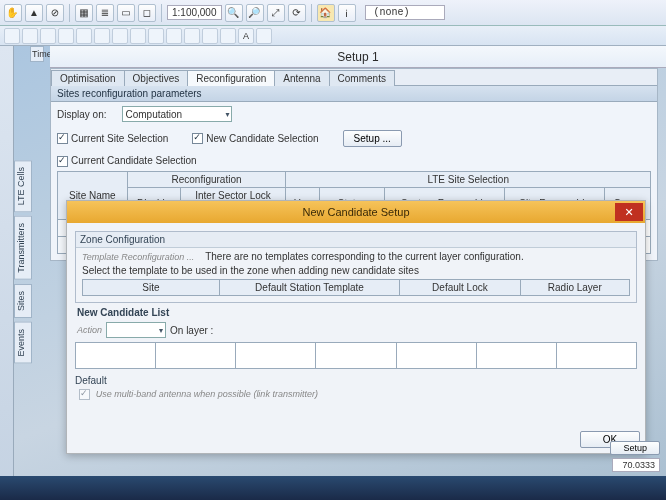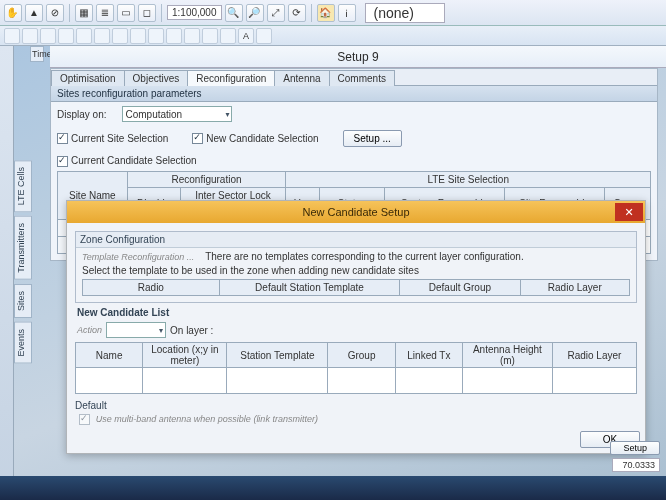--- a/index.html
+++ b/index.html
@@ -29,22 +29,23 @@
     border: 1px solid #b0c0d0;
     border-radius: 2px;
     display:flex; align-items:center; justify-content:center;
     font-size:10px;
   }
   .toolbar .sep { width:1px; height:18px; background:#b0c0d0; margin:0 2px;}
   .toolbar .scale-box {
     border:1px solid #aab; background:#fff; padding:1px 4px; font-size:10px;
   }
   .toolbar .none-box {
-    border:1px solid #aab; background:#fff; padding:1px 8px; font-size:14px; margin-left:6px;
+    border:1px solid #aab; background:#fff; padding:1px 8px; font-size:10px; margin-left:6px;
     width:80px;
+    font-family:Liberation Mono, monospace;
   }
   
   .ribbon {
     height: 20px;
     background: linear-gradient(#e8eff8,#d8e4f2);
     border-bottom:1px solid #a0b0c0;
     display:flex; align-items:center; padding:0 4px; gap:2px;
   }
   .ribbon .rb-btn { width:16px;height:16px;border:1px solid #c0cddc;background:#eef4fb;border-radius:2px;}
   
@@ -212,21 +213,21 @@
 
 <div class="dock">
   <div class="dock-tab">LTE Cells</div>
   <div class="dock-tab">Transmitters</div>
   <div class="dock-tab">Sites</div>
   <div class="dock-tab">Events</div>
 </div>
 
 <div class="left-tab">Time</div>
 
-<div class="main-title">Setup 9</div>
+<div class="main-title">Setup 1</div>
 
 <div class="panel">
   <div class="tabs">
     <div class="tab">Optimisation</div>
     <div class="tab">Objectives</div>
     <div class="tab active">Reconfiguration</div>
     <div class="tab">Antenna</div>
     <div class="tab">Comments</div>
   </div>
   <div class="section-head">Sites reconfiguration parameters</div>
@@ -310,49 +311,40 @@
       <div style="padding:3px 6px;">
         <span class="muted">Template Reconfiguration ...</span>
         &nbsp;&nbsp;
         <span>There are no templates corresponding to the current layer configuration.</span>
       </div>
       <div style="padding:0 6px 3px 6px; font-size:10px;">Select the template to be used in the zone when adding new candidate sites</div>
       <div style="padding:0 6px 6px 6px;">
         <table class="grid zone-grid">
           <tbody>
               <tr>
-            <th style="width:25%">Radio</th>
+            <th style="width:25%">Site</th>
             <th style="width:33%">Default Station Template</th>
-            <th style="width:22%">Default Group</th>
+            <th style="width:22%">Default Lock</th>
             <th style="width:20%">Radio Layer</th>
           </tr>
         </tbody>
           </table>
       </div>
     </div>
 
     <div style="font-size:10px; color:#345; margin:4px 2px 2px 2px;font-weight:bold;">New Candidate List</div>
     <div style="display:flex; align-items:center; gap:4px; padding:2px 2px 4px 2px;">
       <span class="muted">Action</span>
       <div class="combo small-combo">
           <span></span>
         </div>
       <span>On layer :</span>
     </div>
     <table class="grid">
       <tbody>
-          <tr>
-        <th style="width:12%">Name</th>
-        <th style="width:15%">Location (x;y in meter)</th>
-        <th style="width:18%">Station Template</th>
-        <th style="width:12%">Group</th>
-        <th style="width:12%">Linked Tx</th>
-        <th style="width:16%">Antenna Height (m)</th>
-        <th style="width:15%">Radio Layer</th>
-      </tr>
       <tr>
         <td class="cell" style="height:26px;"></td>
             <td class="cell"></td>
             <td class="cell"></td>
             <td class="cell"></td>
             <td class="cell"></td>
             <td class="cell"></td>
             <td class="cell"></td>
       </tr>
     </tbody>

